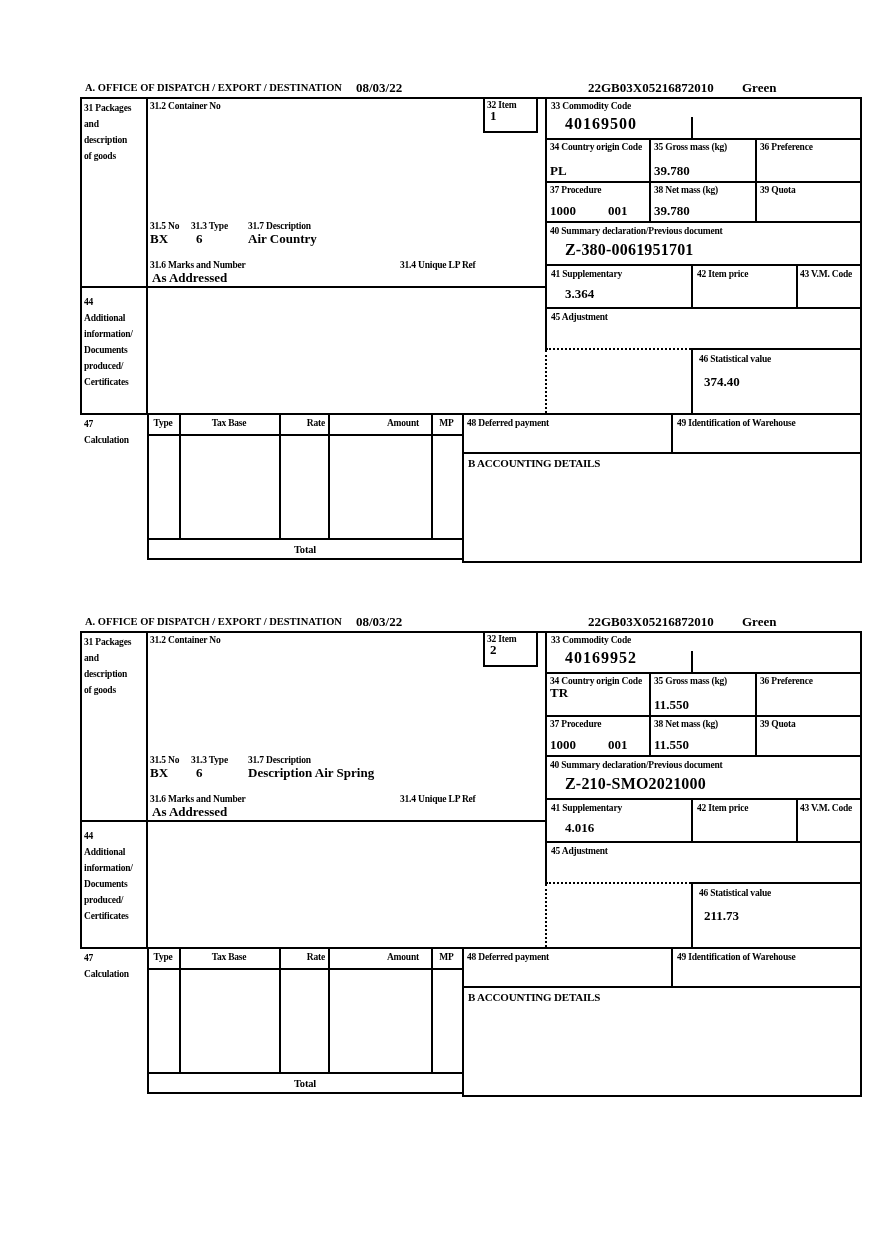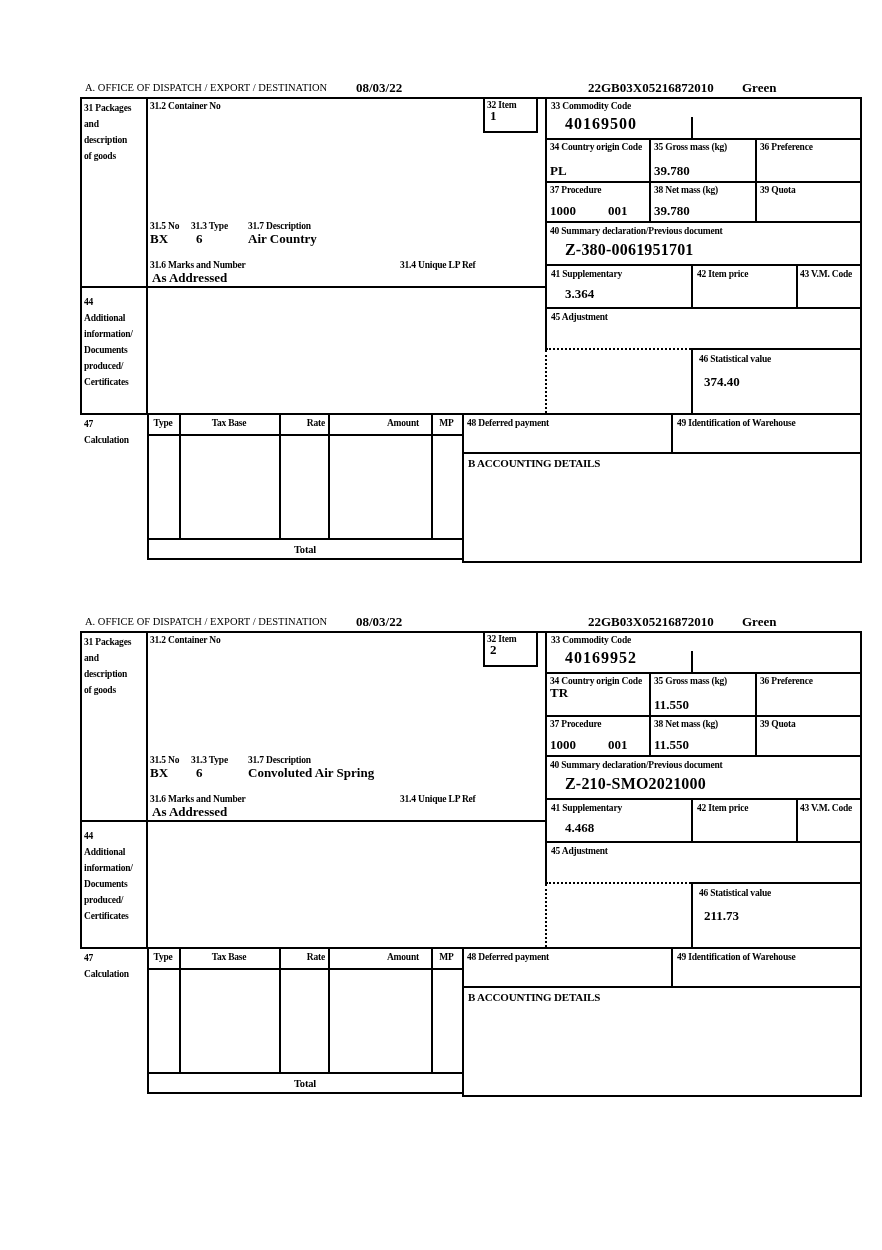--- a/index.html
+++ b/index.html
@@ -13,21 +13,21 @@
   #sections .section:nth-of-type(2){top:614px;}
   .hl,.vl{position:absolute;background:#000;}
   .hl{height:2px;}
   .vl{width:2px;}
   .dh{position:absolute;height:0;border-top:2px dotted #000;}
   .dv{position:absolute;width:0;border-left:2px dotted #000;}
   .lbl{position:absolute;font-size:9.5px;font-weight:bold;white-space:nowrap;letter-spacing:-0.2px;line-height:11px;}
   .multi{white-space:pre-line;line-height:16px;}
   .val{position:absolute;font-size:13px;font-weight:bold;white-space:nowrap;line-height:16px;}
   .big{font-size:16px;letter-spacing:1px;}
-  .hdrA{position:absolute;font-size:10.5px;font-weight:normal;white-space:nowrap;}
+  .hdrA{position:absolute;font-size:10.5px;font-weight:bold;white-space:nowrap;}
   .acct{font-size:11px;}
   .ctr{text-align:center;}
   .rgt{text-align:right;}
 </style>
 </head>
 <body>
 
 <div id="sections">
   <div class="section">
 
@@ -221,34 +221,34 @@
     <div class="val" style="left:550px;top:123px;">1000</div>
     <div class="val" style="left:608px;top:123px;">001</div>
     <div class="lbl" style="left:654px;top:105px;">38 Net mass (kg)</div>
     <div class="val" style="left:654px;top:123px;">11.550</div>
     <div class="lbl" style="left:760px;top:105px;">39 Quota</div>
 
     <div class="lbl" style="left:550px;top:146px;">40 Summary declaration/Previous document</div>
     <div class="val big" style="left:565px;top:162px;letter-spacing:0.2px;">Z-210-SMO2021000</div>
 
     <div class="lbl" style="left:551px;top:189px;">41 Supplementary</div>
-    <div class="val" style="left:565px;top:206px;">4.468</div>
+    <div class="val" style="left:565px;top:206px;">4.016</div>
     <div class="lbl" style="left:697px;top:189px;">42 Item price</div>
     <div class="lbl" style="left:800px;top:189px;">43 V.M. Code</div>
 
     <div class="lbl" style="left:551px;top:232px;">45 Adjustment</div>
     <div class="lbl" style="left:699px;top:274px;">46 Statistical value</div>
     <div class="val" style="left:704px;top:294px;">211.73</div>
 
     <div class="lbl" style="left:150px;top:141px;">31.5 No</div>
     <div class="lbl" style="left:191px;top:141px;">31.3 Type</div>
     <div class="lbl" style="left:248px;top:141px;">31.7 Description</div>
     <div class="val" style="left:150px;top:151px;">BX</div>
     <div class="val" style="left:196px;top:151px;">6</div>
-    <div class="val" style="left:248px;top:151px;">Convoluted Air Spring</div>
+    <div class="val" style="left:248px;top:151px;">Description Air Spring</div>
 
     <div class="lbl" style="left:150px;top:180px;">31.6 Marks and Number</div>
     <div class="lbl" style="left:400px;top:180px;">31.4 Unique LP Ref</div>
     <div class="val" style="left:152px;top:190px;">As Addressed</div>
 
     <div class="lbl multi" style="left:84px;top:214px;">44
 Additional
 information/
 Documents
 produced/

